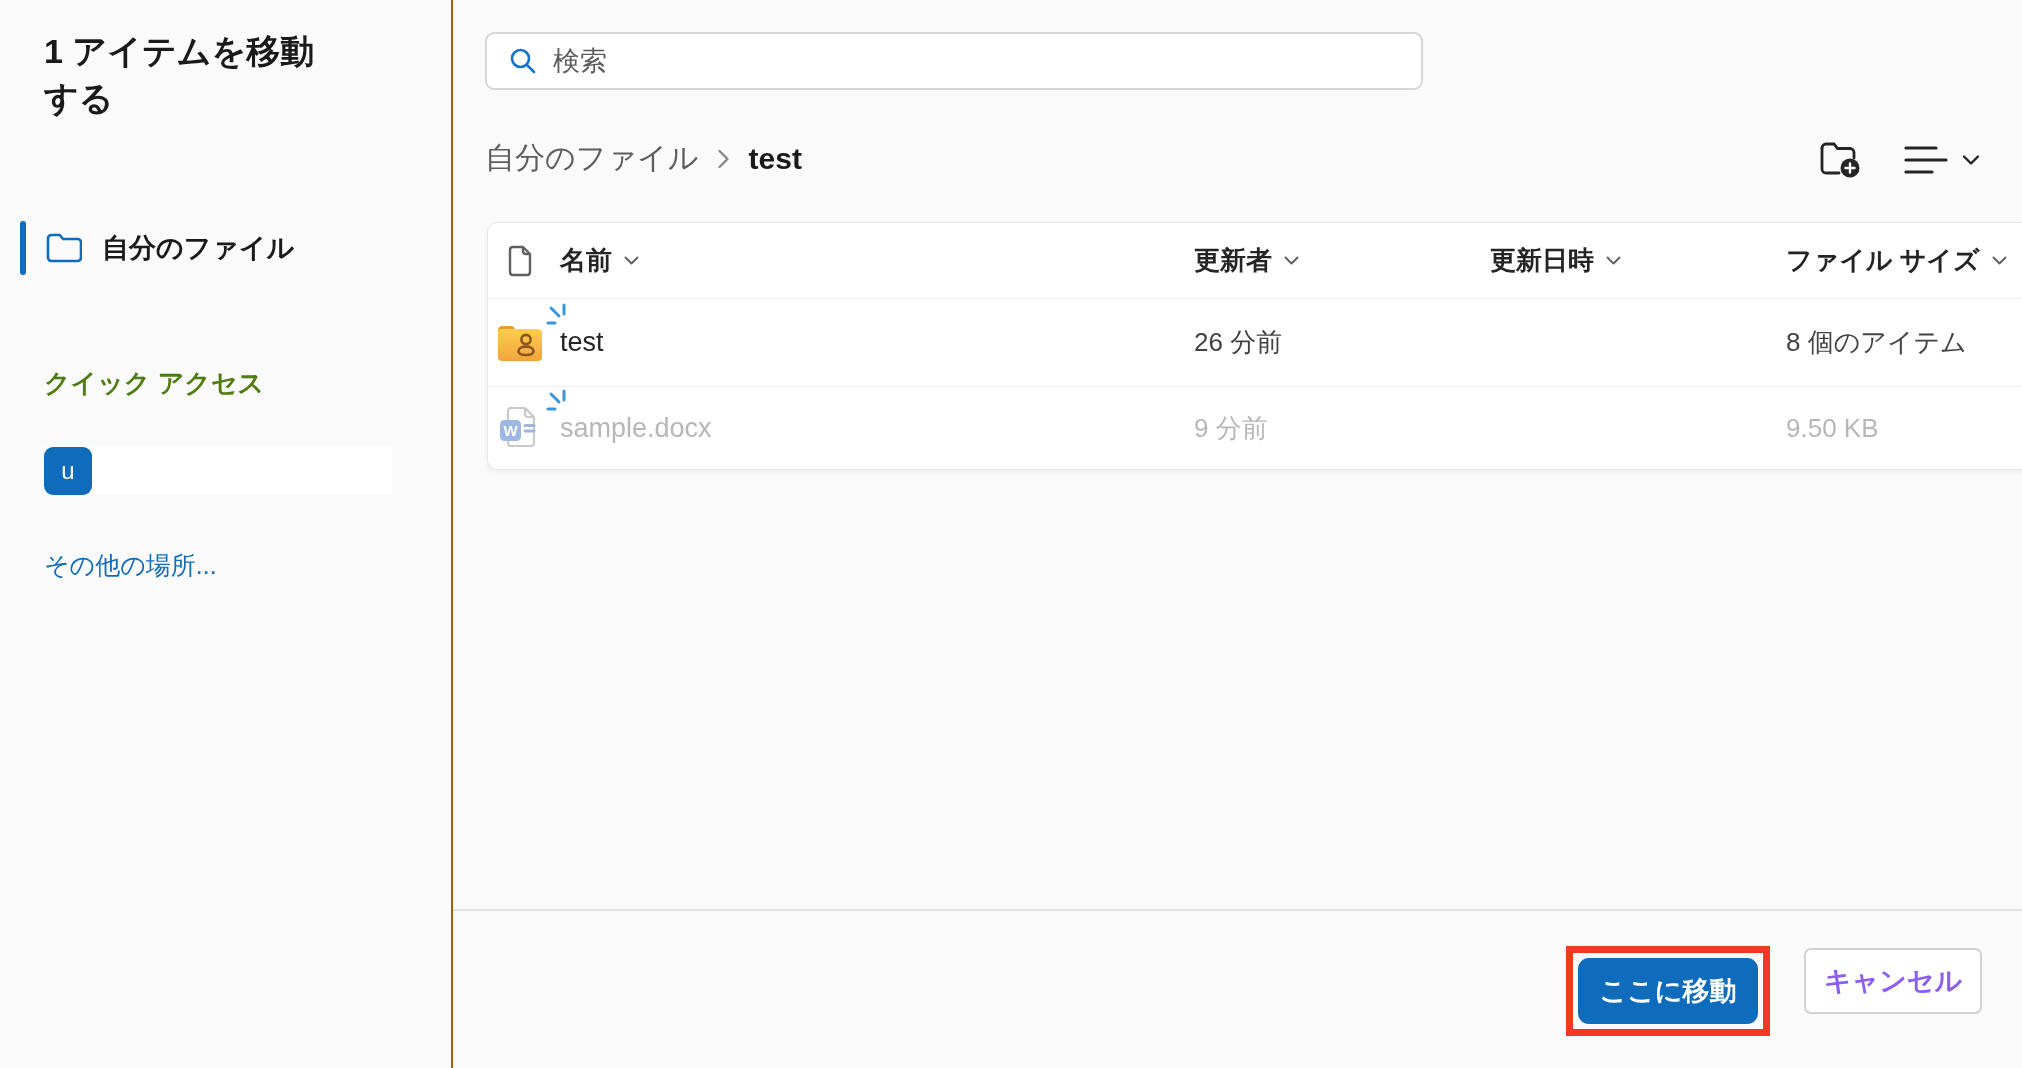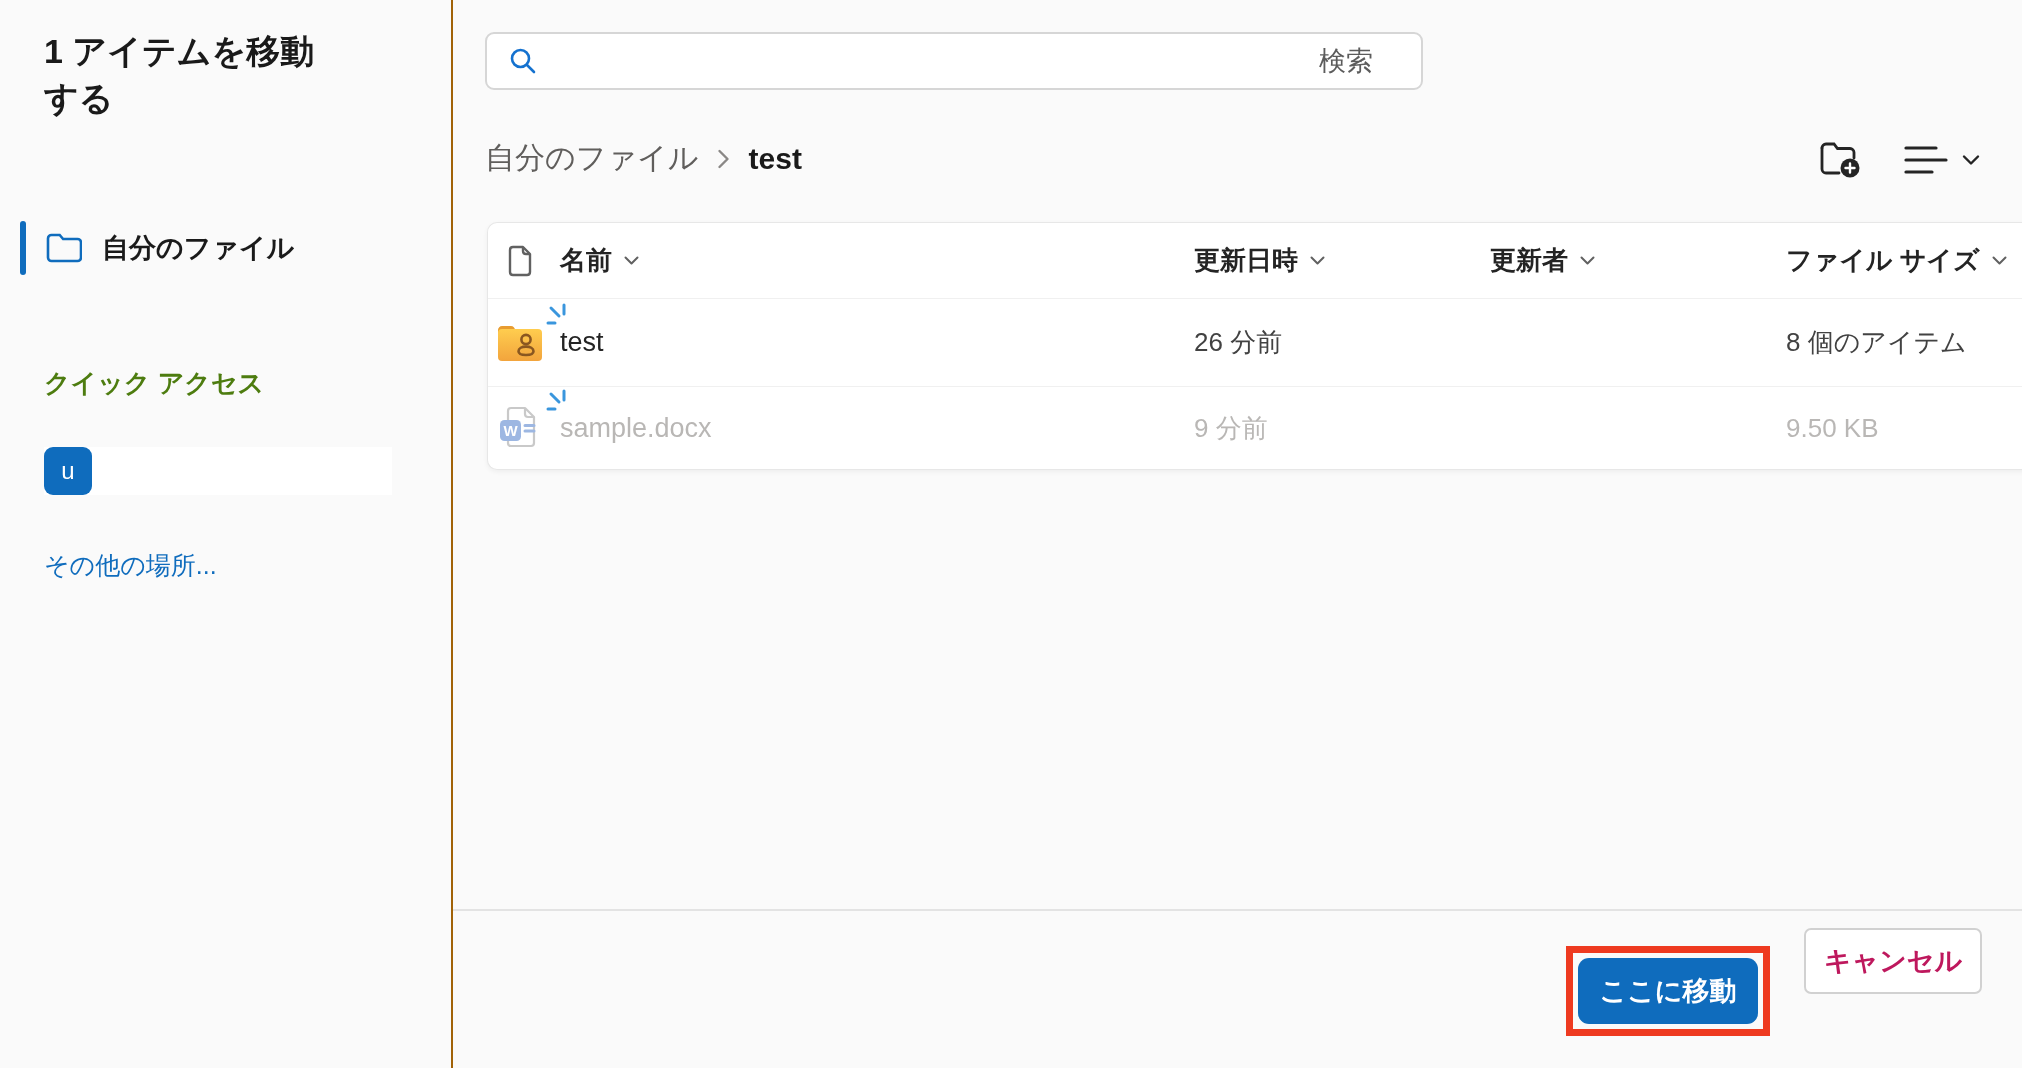--- a/index.html
+++ b/index.html
@@ -24,21 +24,21 @@
     background:#ffffff; display:flex; align-items:center; cursor:pointer; }
   .qa-avatar { width:48px; height:48px; border-radius:9px; background:#0f6cbd;
     color:#fff; font-size:24px; display:flex; align-items:center; justify-content:center; }
   .more-link { position:absolute; left:44px; top:549px; font-size:25px; color:#0f6cbd; cursor:pointer; }
   
   .search-box { position:absolute; left:485px; top:32px; width:938px; height:58px;
     background:#fff; border:2px solid #d6d6d6; border-radius:9px;
     display:flex; align-items:center; padding-left:22px; }
   .search-box input { border:none; outline:none; background:transparent;
     font-size:27px; margin-left:16px; width:820px; color:#242424;
-    font-family:"Liberation Sans","DejaVu Sans",sans-serif;text-align:right; }
+    font-family:"Liberation Sans","DejaVu Sans",sans-serif; }
   .search-box input::placeholder { color:#5c5c5c; opacity:1; }
   .crumbs { position:absolute; left:485px; top:138px; display:flex; align-items:center; }
   .crumb-root { font-size:30px; color:#605e5c; cursor:pointer; }
   .crumb-sep { margin:0 18px; display:flex; }
   .crumb-cur { font-size:30px; font-weight:700; color:#1a1a1a; }
   .tool-btn { position:absolute; top:134px; height:52px; display:flex; align-items:center;
     justify-content:center; cursor:pointer; border-radius:6px; }
   .btn-newfolder { left:1812px; width:56px; }
   .btn-view { left:1890px; width:100px; gap:14px; }
   
@@ -60,23 +60,23 @@
   .r2 .c { font-size:26px; color:#b9b7b5; }
   .nm-wrap { position:relative; display:inline-flex; }
   .focus-mark { position:absolute; left:-14px; top:-24px; }
   
   .foot-divider { position:absolute; left:453px; top:909px; right:0; height:2px; background:#e3e3e3; }
   .red-box { position:absolute; left:1566px; top:946px; border:7px solid #ee3a20;
     padding:5px; background:#fafafa; }
   .btn-move { width:180px; height:66px; background:#0f6cbd; color:#fff; border:none;
     border-radius:11px; font-size:27px; font-weight:700; cursor:pointer;
     font-family:"Liberation Sans","DejaVu Sans",sans-serif; }
-  .btn-cancel { position:absolute; left:1804px; top:928px; width:178px; height:66px;
+  .btn-cancel { position:absolute; left:1804px; top:948px; width:178px; height:66px;
     background:#fff; border:2px solid #d1d1d1; border-radius:7px; font-size:27px;
-    font-weight:700; color:#be185d; cursor:pointer;
+    font-weight:700; color:#8b5cf6; cursor:pointer;
     font-family:"Liberation Sans","DejaVu Sans",sans-serif; }
 </style>
 </head>
 <body>
 
 <aside class="sidebar">
   <h1 class="dlg-title">1 アイテムを移動する</h1>
 
   <div class="nav-item">
     <span class="nav-sel-bar"></span>
@@ -152,27 +152,27 @@
         <path d="M17 3v4c0 1.7 1.3 3 3 3h4" stroke="#616161" stroke-width="2.4" stroke-linejoin="round"></path>
       </svg>
     </div>
     <div class="c-name hcell">
       <span>名前</span>
       <svg width="15" height="10" viewBox="0 0 15 10" fill="none">
           <path d="M1.5 1.5l6 6 6-6" stroke="#616161" stroke-width="2" stroke-linecap="round" stroke-linejoin="round"></path>
         </svg>
     </div>
     <div class="c hcell">
+      <span>更新者</span>
+      <svg width="15" height="10" viewBox="0 0 15 10" fill="none">
+          <path d="M1.5 1.5l6 6 6-6" stroke="#616161" stroke-width="2" stroke-linecap="round" stroke-linejoin="round"></path>
+        </svg>
+    </div>
+    <div class="c hcell">
       <span>更新日時</span>
-      <svg width="15" height="10" viewBox="0 0 15 10" fill="none">
-          <path d="M1.5 1.5l6 6 6-6" stroke="#616161" stroke-width="2" stroke-linecap="round" stroke-linejoin="round"></path>
-        </svg>
-    </div>
-    <div class="c hcell">
-      <span>更新者</span>
       <svg width="15" height="10" viewBox="0 0 15 10" fill="none">
           <path d="M1.5 1.5l6 6 6-6" stroke="#616161" stroke-width="2" stroke-linecap="round" stroke-linejoin="round"></path>
         </svg>
     </div>
     <div class="c hcell">
       <span>ファイル サイズ</span>
       <svg width="15" height="10" viewBox="0 0 15 10" fill="none">
           <path d="M1.5 1.5l6 6 6-6" stroke="#616161" stroke-width="2" stroke-linecap="round" stroke-linejoin="round"></path>
         </svg>
     </div>

